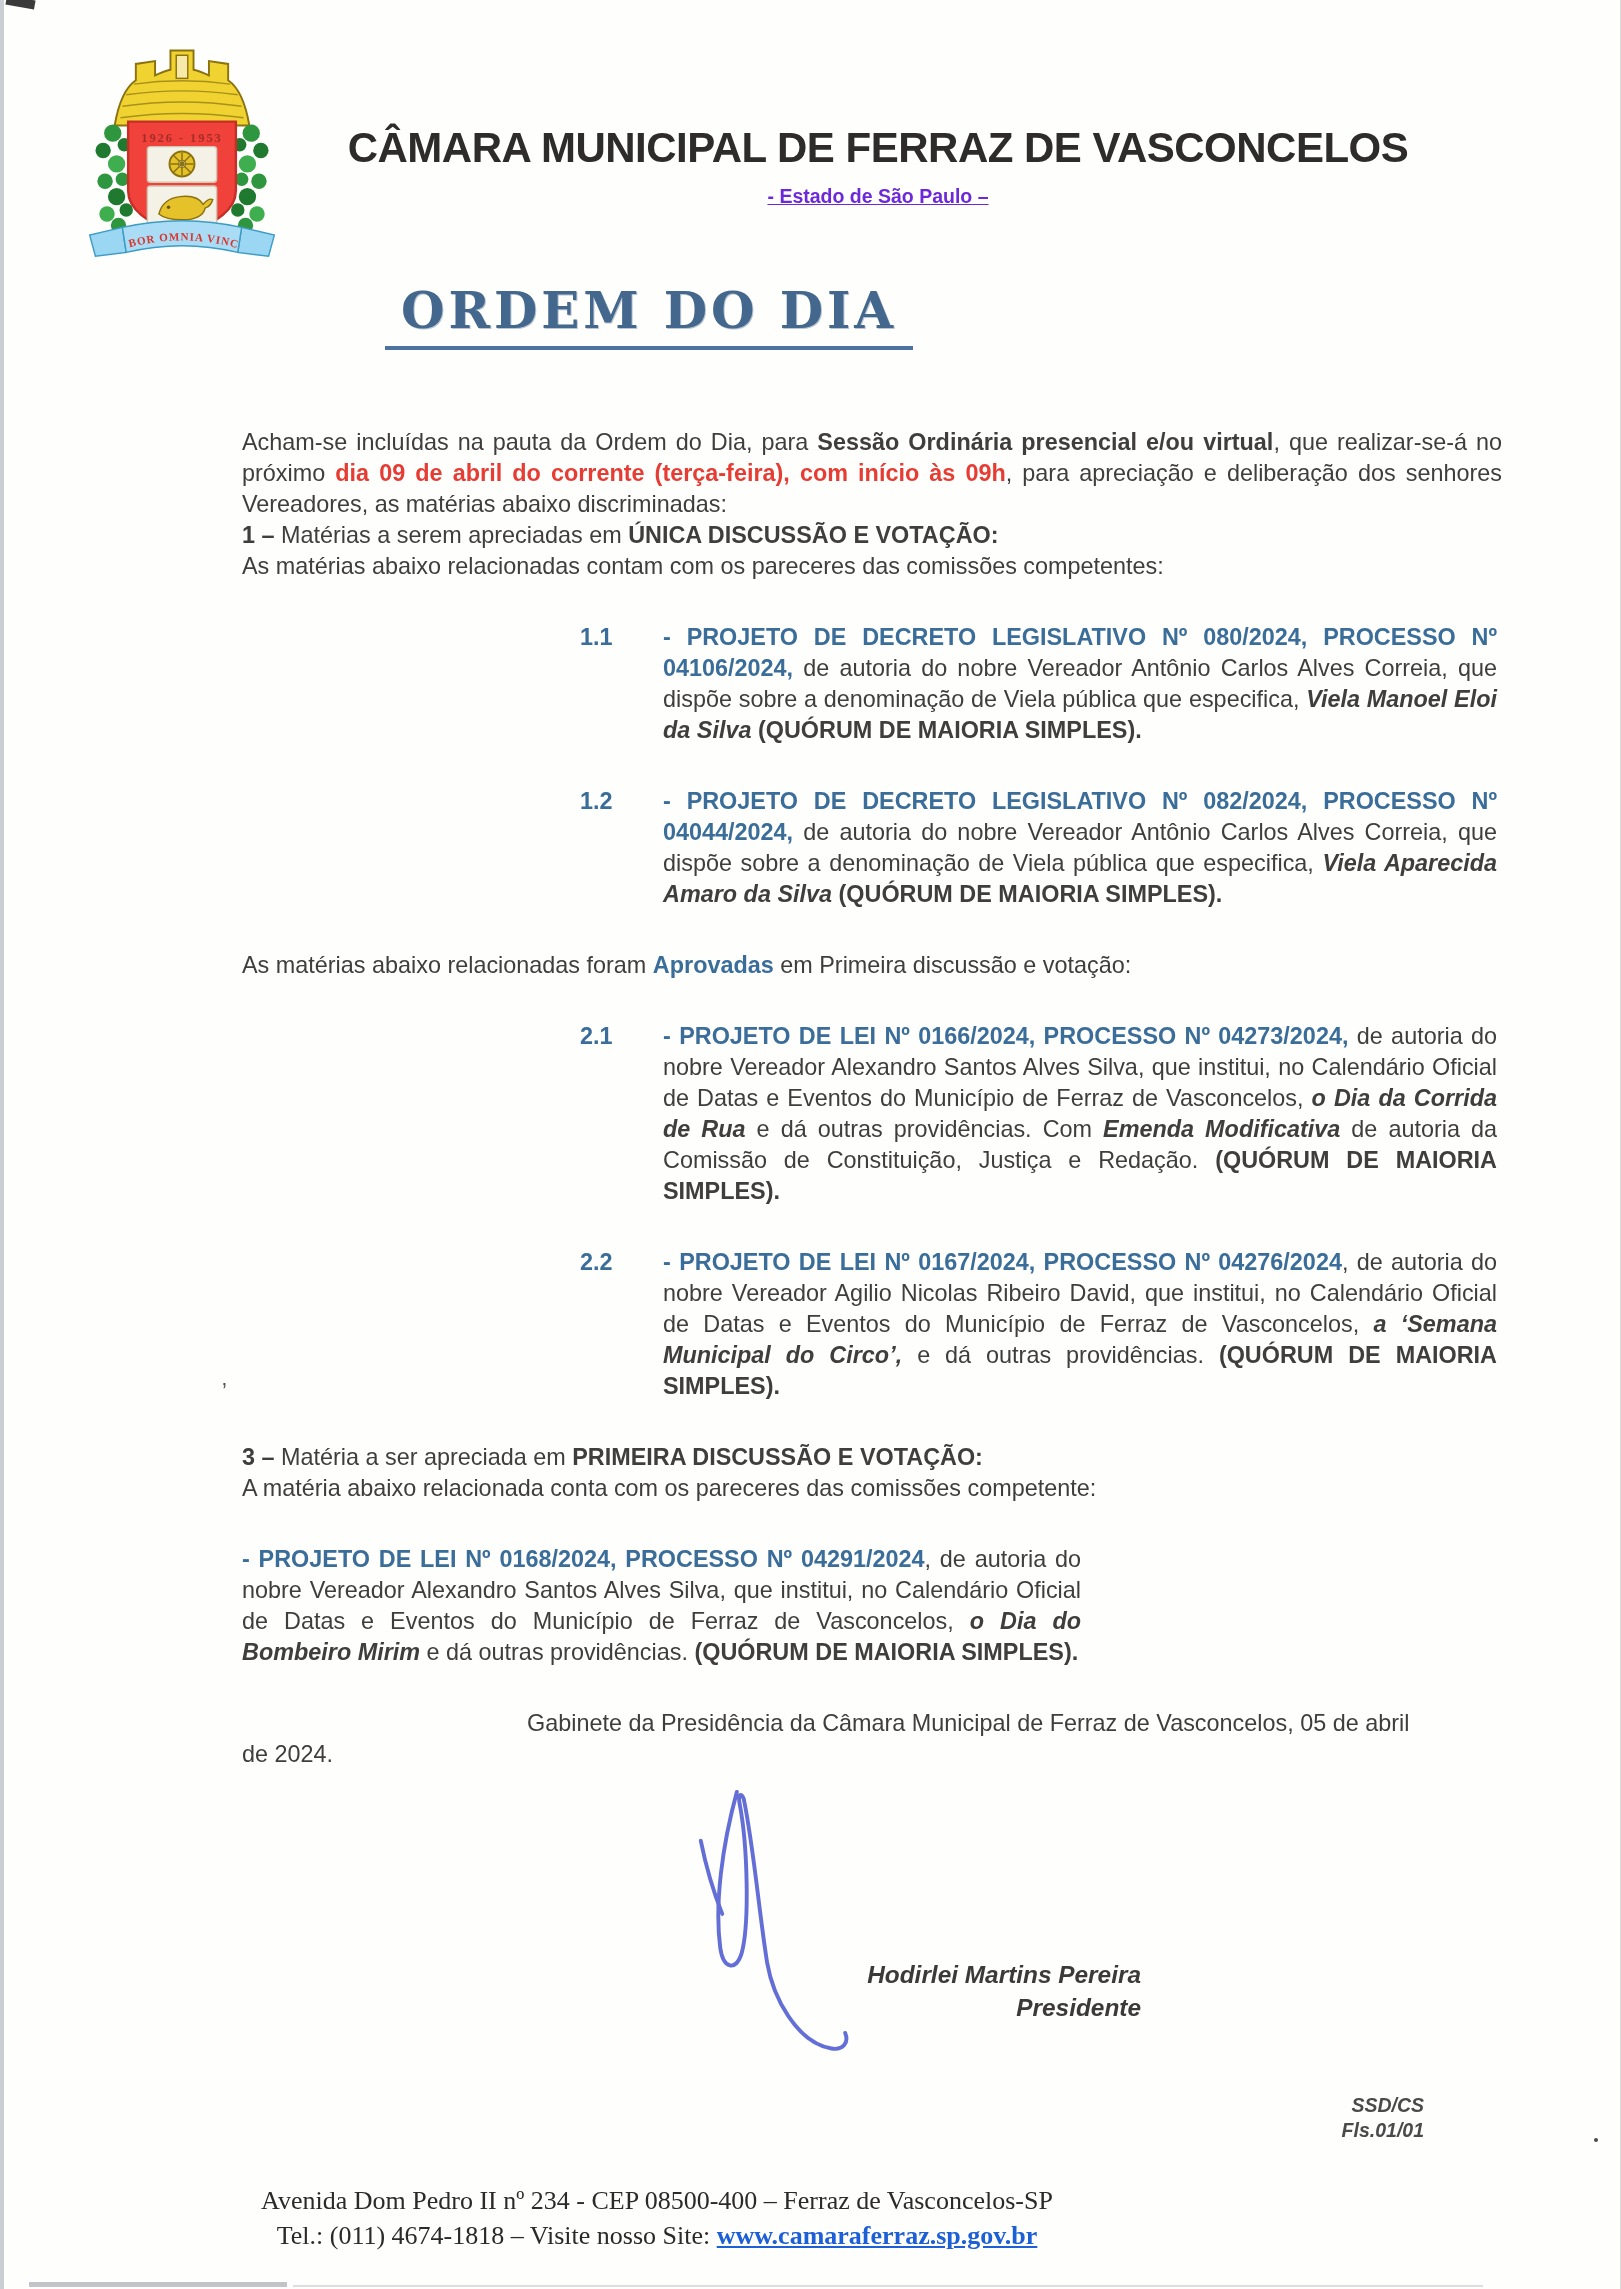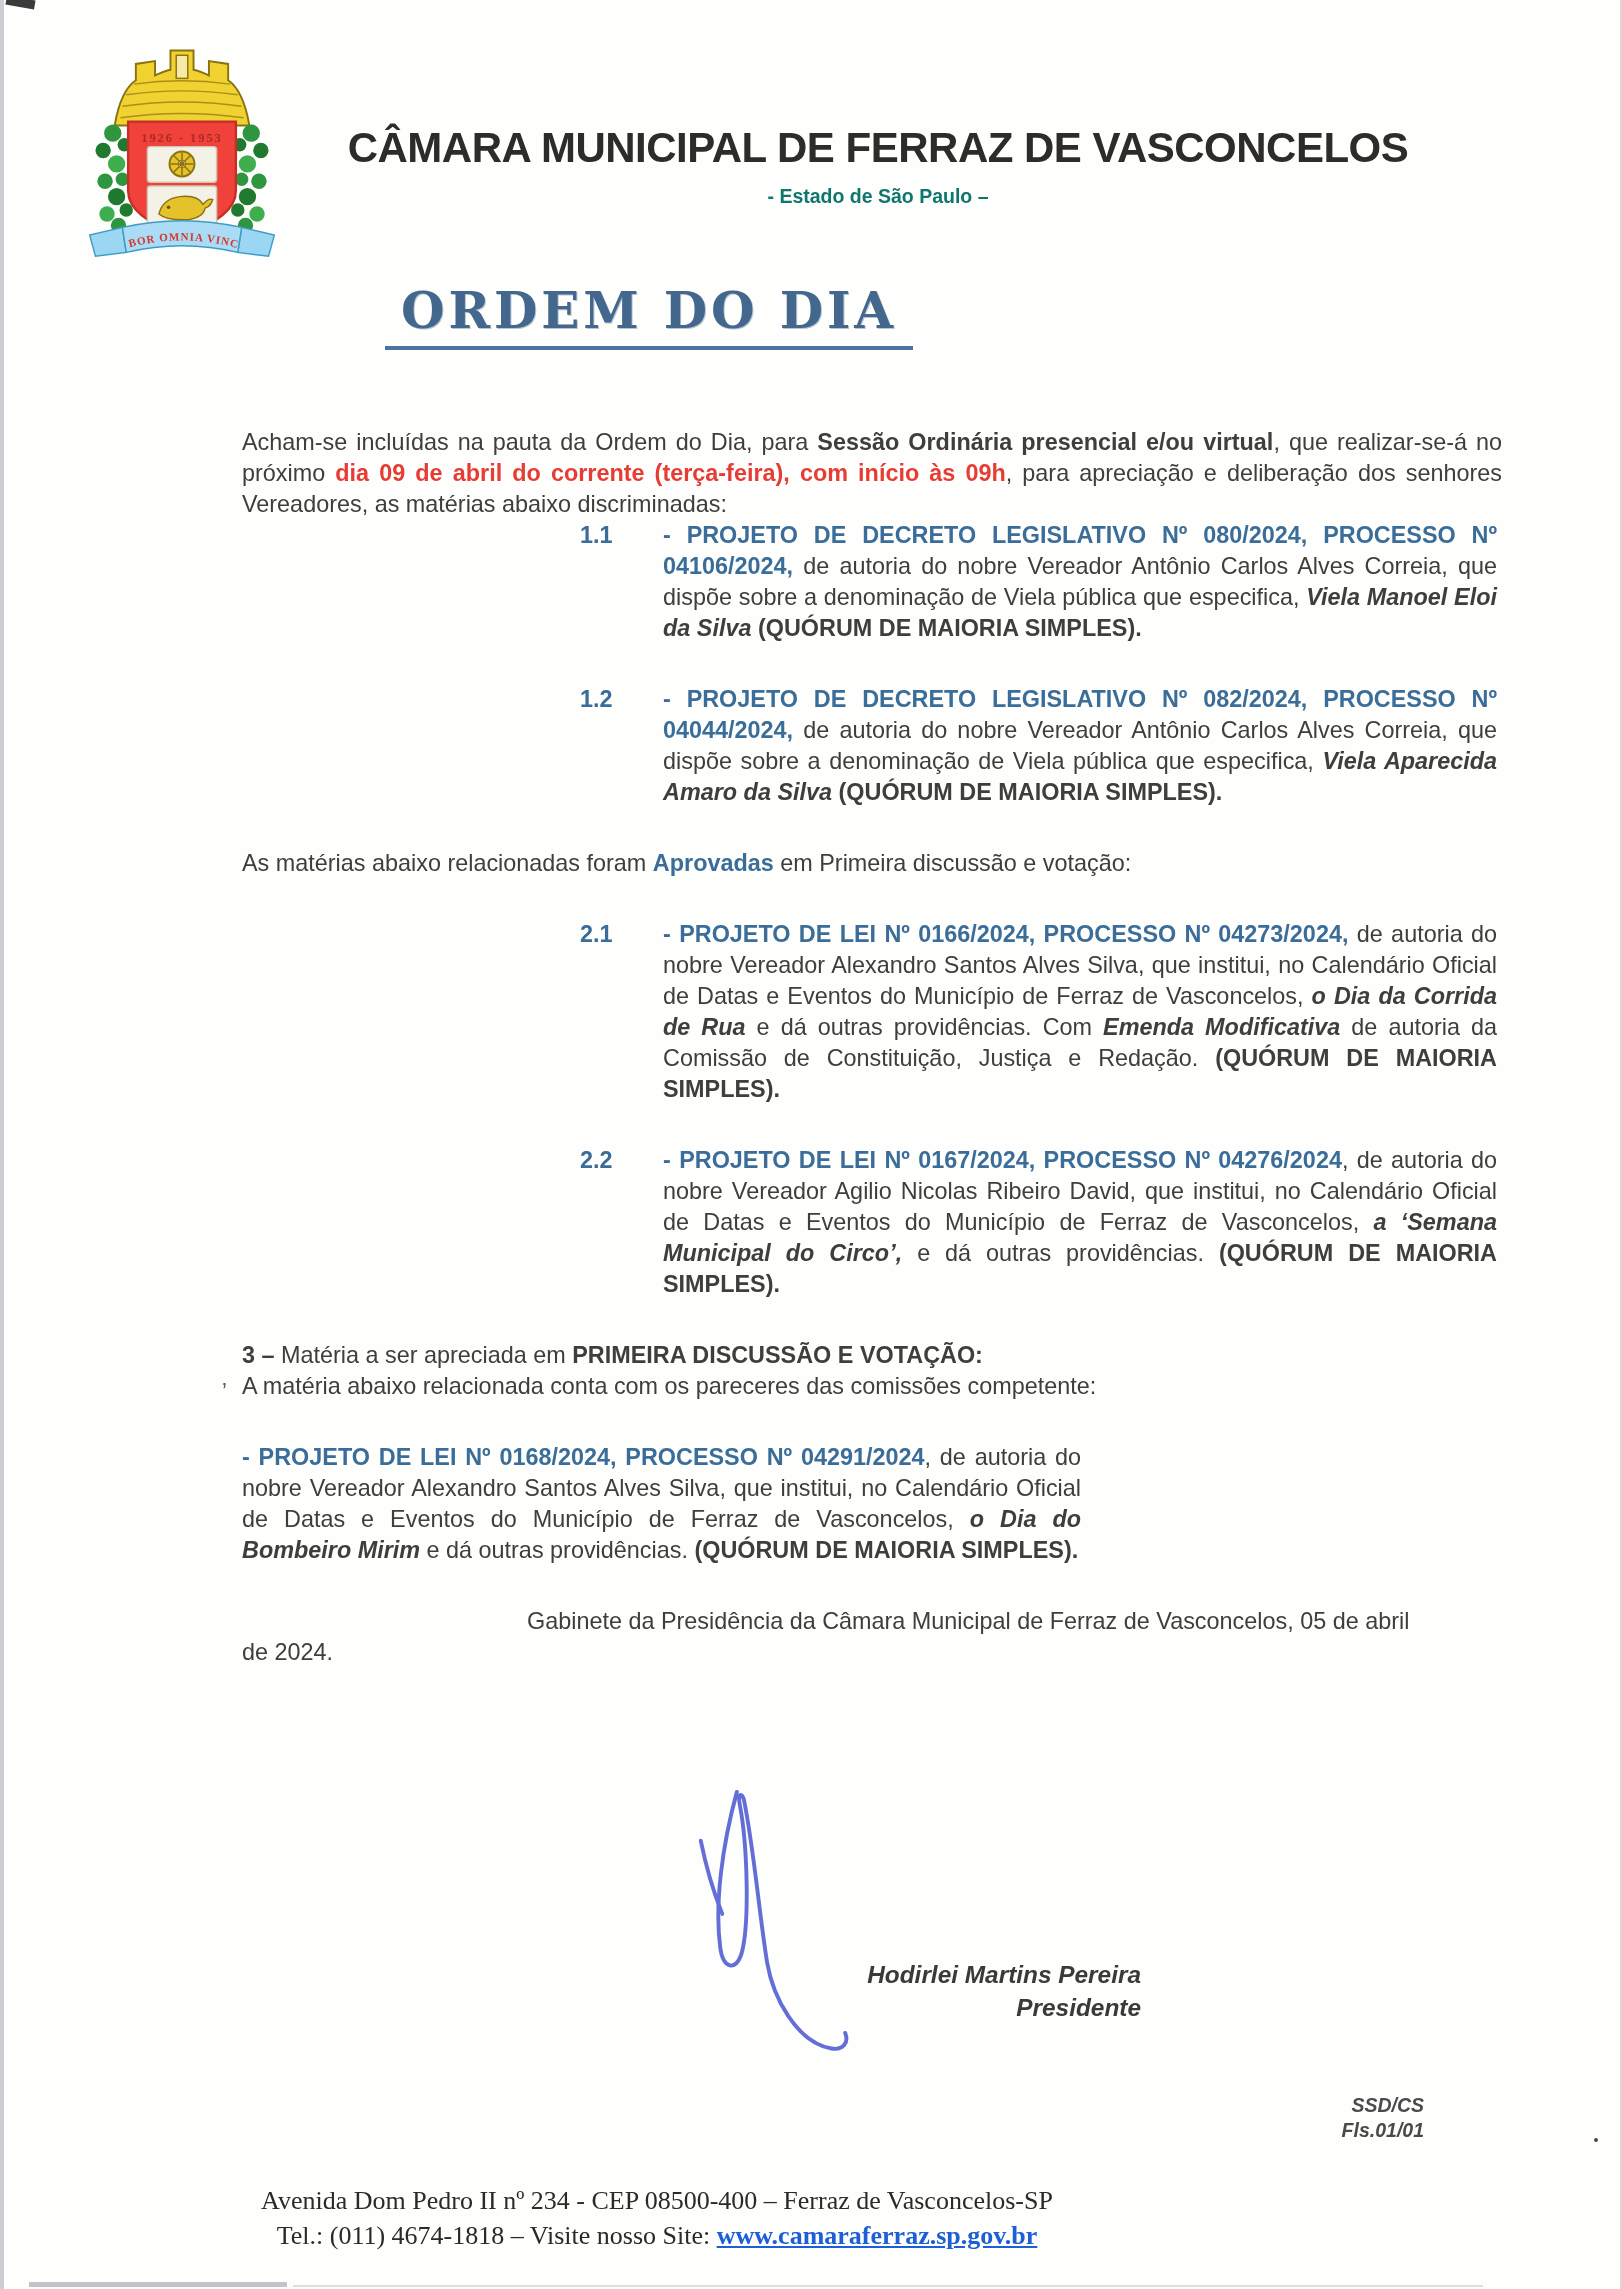--- a/index.html
+++ b/index.html
@@ -5,21 +5,21 @@
   html,body{margin:0;padding:0;background:#9a9a9a;}
   .page{
     position:relative;width:1622px;height:2290px;margin:0 auto;
     background:#fefefc;overflow:hidden;
     font-family:"Liberation Sans",sans-serif;color:#3f3e3c;
   }
   
   .crest{position:absolute;left:66px;top:37px;width:232px;height:226px;}
   .head-text{position:absolute;left:322px;top:125px;width:1112px;text-align:center;}
   .org-name{font-size:42px;font-weight:bold;color:#2e2c2a;letter-spacing:-0.5px;line-height:1.1;}
-  .state-line{font-size:19.5px;font-weight:bold;color:#0f766e;margin-top:13.7px;}
+  .state-line{font-size:19.5px;font-weight:bold;color:#6d28d9;margin-top:13.7px;text-decoration:underline;}
   .doc-title-wrap{position:absolute;left:0;top:281px;width:1298px;text-align:center;}
   .doc-title{
     display:inline-block;font-family:"DejaVu Serif",serif;font-weight:bold;
     font-size:50px;color:#44688d;letter-spacing:3.9px;
     border-bottom:4.9px solid #4d74a0;padding:0 15.6px 5.9px 15.6px;
     text-shadow:1px 1px 0 #b9c6d2;
   }
   
   .content{position:absolute;left:242px;top:427px;width:1260px;font-size:23.4px;line-height:31px;}
   .content p{margin:0;}
@@ -127,20 +127,24 @@
   </div>
 
   <div class="doc-title-wrap">
     <span class="doc-title">ORDEM DO DIA</span>
   </div>
 
   <div class="content">
 
     <p class="blk just"><span>Acham-se incluídas na pauta da Ordem do Dia, para </span><span class="b">Sessão Ordinária presencial e/ou virtual</span><span>, que realizar-se-á no próximo </span><span class="red">dia 09 de abril do corrente (terça-feira), com início às 09h</span><span>, para apreciação e deliberação dos senhores Vereadores, as matérias abaixo discriminadas:</span></p>
 
+    <div class="blk">
+      <p><span class="b">1 –</span><span> Matérias a serem apreciadas em </span><span class="b">ÚNICA DISCUSSÃO E VOTAÇÃO:</span></p>
+      <p><span>As matérias abaixo relacionadas contam com os pareceres das comissões competentes:</span><span class="b blue"></span><span></span></p>
+    </div>
 
     <div class="item">
       <span class="item-num">1.1</span>
       <p class="item-body"><span class="b blue">- PROJETO DE DECRETO LEGISLATIVO Nº 080/2024, PROCESSO Nº 04106/2024,</span><span> de autoria do nobre Vereador Antônio Carlos Alves Correia, que dispõe sobre a denominação de Viela pública que especifica, </span><span class="bi">Viela Manoel Eloi da Silva</span><span> </span><span class="b">(QUÓRUM DE MAIORIA SIMPLES).</span></p>
     </div>
 
     <div class="item">
       <span class="item-num">1.2</span>
       <p class="item-body"><span class="b blue">- PROJETO DE DECRETO LEGISLATIVO Nº 082/2024, PROCESSO Nº 04044/2024,</span><span> de autoria do nobre Vereador Antônio Carlos Alves Correia, que dispõe sobre a denominação de Viela pública que especifica, </span><span class="bi">Viela Aparecida Amaro da Silva</span><span> </span><span class="b">(QUÓRUM DE MAIORIA SIMPLES).</span></p>
     </div>

